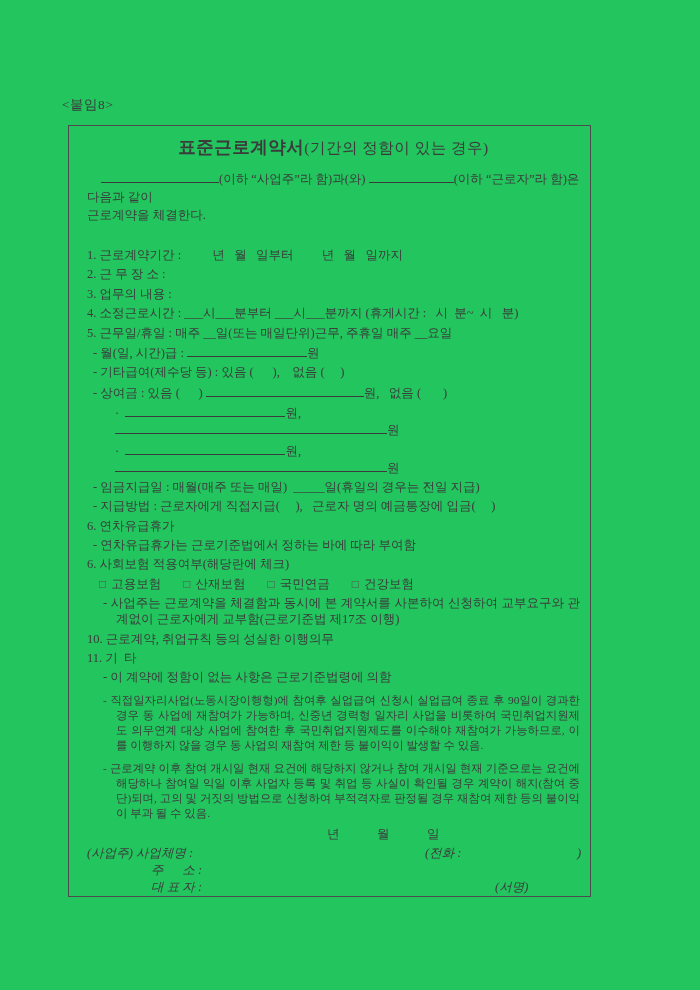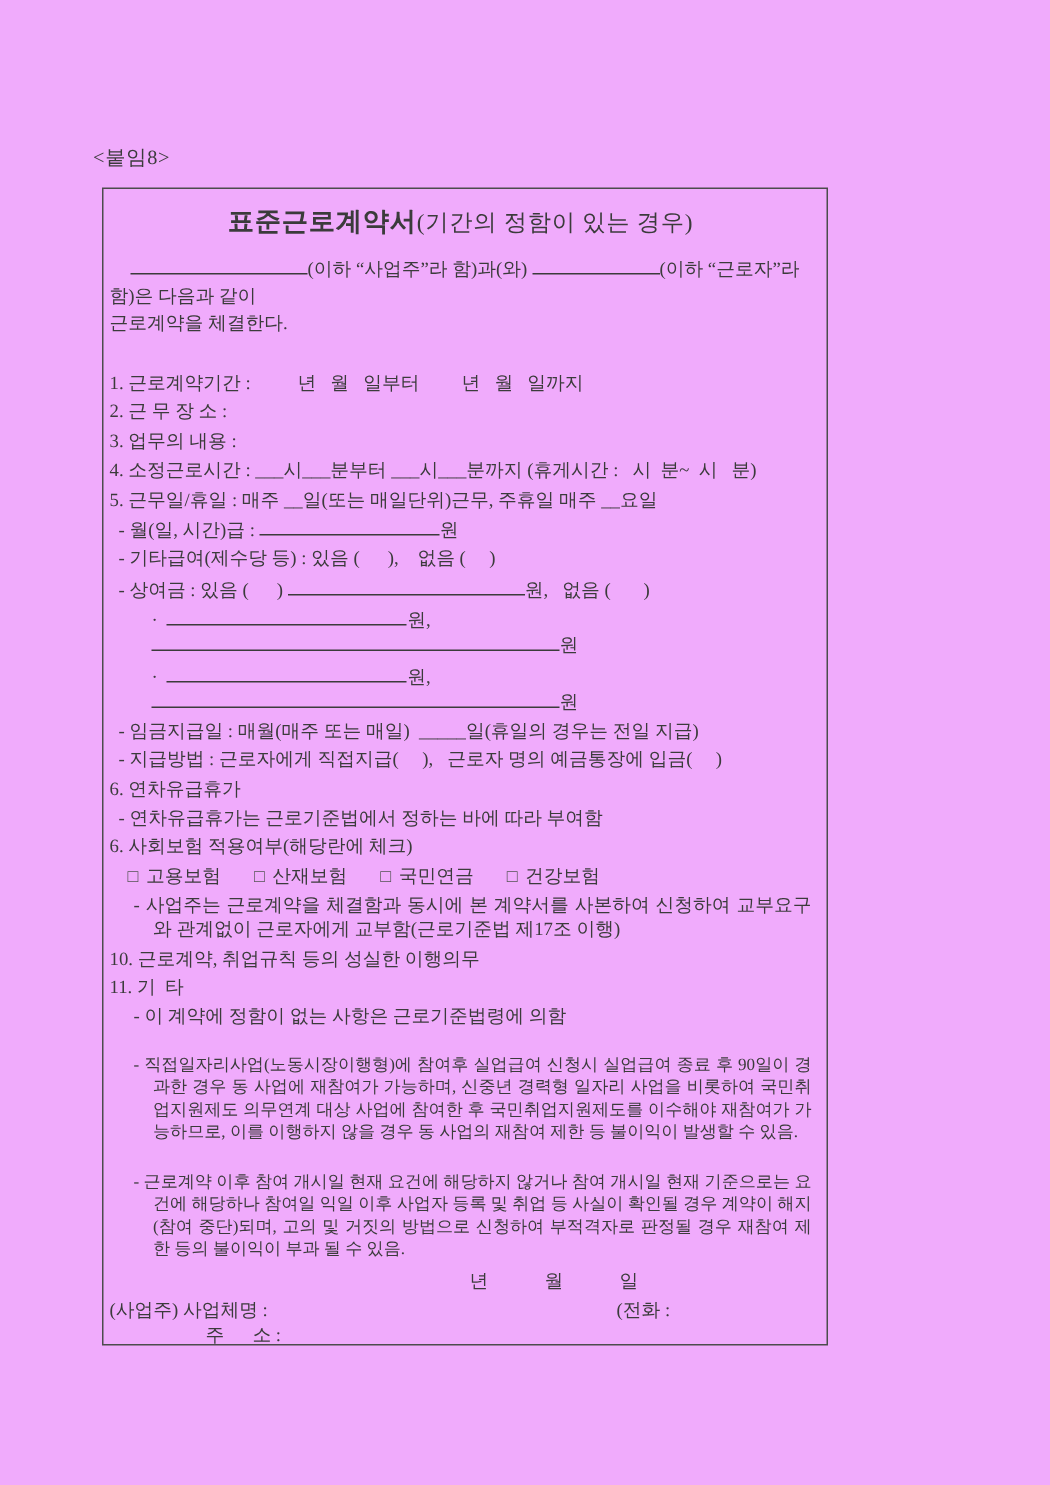--- a/index.html
+++ b/index.html
@@ -1,45 +1,45 @@
 <!DOCTYPE html>
 <html><head>
 <meta charset="utf-8">
 <style>
   html,body{margin:0;padding:0;background:#ffffff;}
   .page{
-    position:relative;width:700px;height:990px;background:#f0abfc;
+    position:relative;width:700px;height:990px;background:#22c55e;
     font-family:"Liberation Serif","DejaVu Serif",serif;
     color:#3b3b3b;overflow:hidden;
   }
   .attach{position:absolute;left:62px;top:96px;font-size:13.5px;letter-spacing:0.5px;}
   .box{
-    position:absolute;left:68px;top:125px;width:484px;height:772px;
+    position:absolute;left:68px;top:125px;width:523px;height:772px;
     border:1.5px solid #4c4c4c;box-sizing:border-box;
-    padding:6px 10px 0 4px;overflow:hidden;
+    padding:6px 10px 0 18px;overflow:hidden;
   }
   .title{text-align:center;margin-top:3px;white-space:pre-wrap;}
   .title .tmain{font-weight:bold;font-size:17.5px;letter-spacing:0.5px;}
   .title .tsub{font-size:15.5px;letter-spacing:0.5px;}
   .intro{margin:11px 0 0 0;font-size:12.5px;line-height:18px;white-space:pre-wrap;}
   .intro .ind{display:inline-block;width:14px;}
   .blank{display:inline-block;border-bottom:1px solid #3b3b3b;height:12px;vertical-align:baseline;}
   .body{margin-top:23px;}
   .line{font-size:12.5px;line-height:16px;margin-top:3.4px;white-space:pre-wrap;}
   .sub{margin-left:6px;}
   .bullet{margin-left:28px;}
   .wrap{white-space:normal;text-align:justify;padding-left:23px;text-indent:-13px;}
   .small{font-size:11.4px;line-height:15px;}
-  .mt6{margin-top:18px;}
+  .mt6{margin-top:8px;}
   .chk{margin-left:12px;}
   .chk .cbx{display:inline-block;margin-right:5px;font-size:12px;color:#555;}
   .chk .cblabel{margin-right:22px;}
   .dateline{font-size:12.5px;line-height:16px;margin-top:5px;padding-left:240px;white-space:pre-wrap;}
   .sig{margin-top:3px;}
-  .sig-line{position:relative;font-size:12.5px;line-height:16.8px;white-space:pre-wrap;}
+  .sig-line{position:relative;font-size:12.5px;line-height:16.8px;white-space:pre-wrap;font-style:italic;}
   .sig-indent{padding-left:64px;}
   .abs{position:absolute;white-space:pre-wrap;}
 </style>
 </head>
 <body>
 
 <div class="page">
 
   <div class="attach">&lt;붙임8&gt;</div>
 

